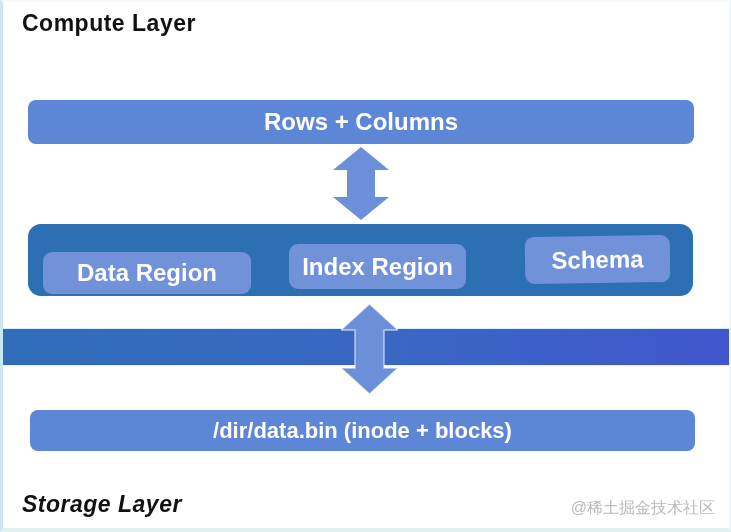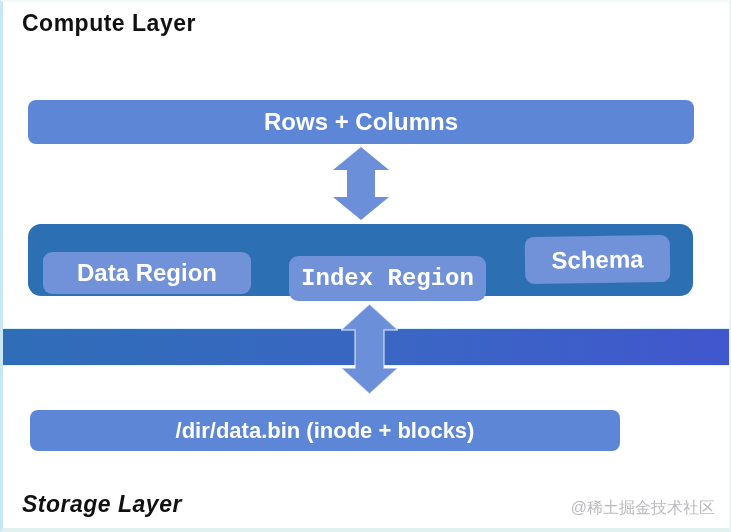--- a/index.html
+++ b/index.html
@@ -41,21 +41,21 @@
     border-radius: 8px;
     white-space: nowrap;
   }
   .bar.rows-cols {
     left: 25px; top: 98px;
     width: 666px; height: 44px;
     font-size: 24px;
   }
   .bar.file-bar {
     left: 27px; top: 408px;
-    width: 590px; height: 41px;
+    width: 665px; height: 41px;
     font-size: 22px;
   }
   .region-container {
     position: absolute;
     left: 25px; top: 222px;
     width: 665px; height: 72px;
     background: var(--container-blue, #2d6fb3);
     border-radius: 13px;
   }
   .region {
@@ -64,21 +64,21 @@
     align-items: center;
     justify-content: center;
     background: var(--inner-box-blue, #7191d9);
     color: var(--bar-text, #ffffff);
     font-weight: 700;
     font-size: 24px;
     border-radius: 9px;
     white-space: nowrap;
   }
   .region.data   { left: 15px;  top: 28px; width: 208px; height: 42px; }
-  .region.index  { left: 261px; top: 32px; width: 197px; height: 45px; font-family: Liberation Mono, monospace; }
+  .region.index  { left: 261px; top: 20px; width: 177px; height: 45px; }
   .region.schema { left: 497px; top: 12px; width: 145px; height: 47px; transform: rotate(-0.8deg); }
   .band {
     position: absolute;
     left: 0; top: 327px;
     width: 731px; height: 36px;
     background: linear-gradient(90deg, var(--band-left, #2f6db8) 0%, #3a66c4 55%, var(--band-right, #4156ce) 100%);
     box-shadow: 0 -1px 0 rgba(210,240,250,0.9), 0 1px 0 rgba(210,240,250,0.7);
   }
   .arrow { position: absolute; }
   .arrow.arrow-top    { left: 330px; top: 145px; width: 56px; height: 73px; }

